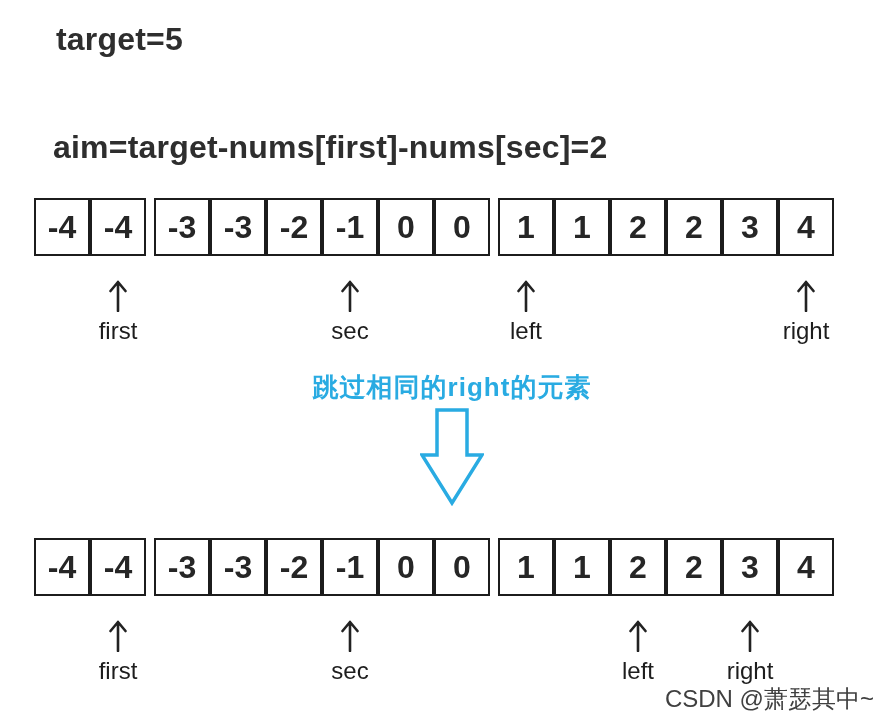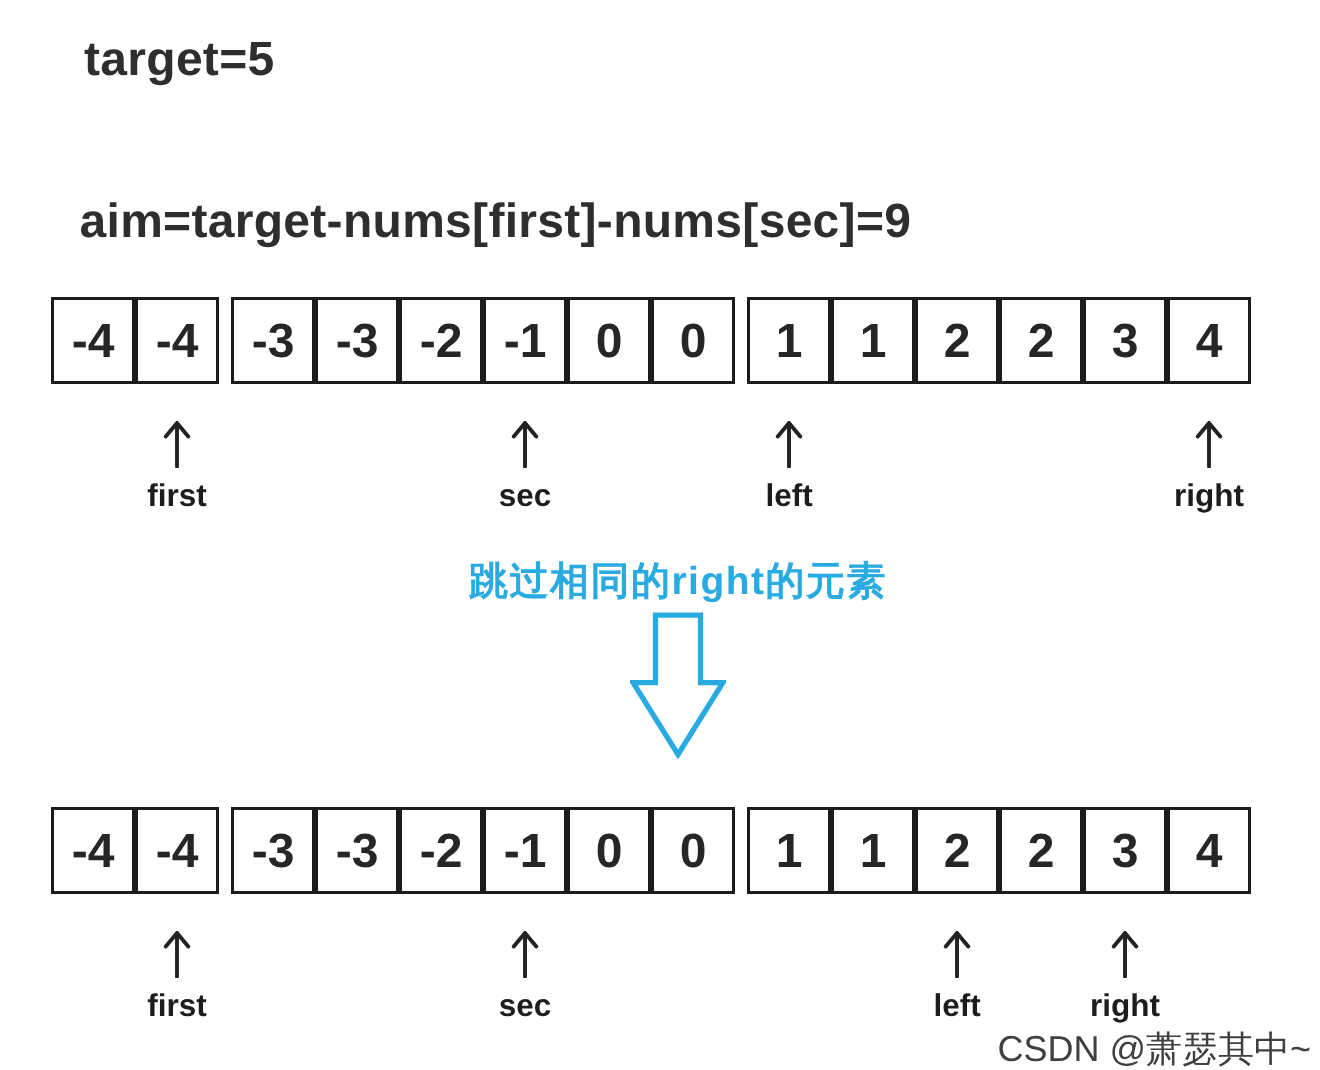--- a/index.html
+++ b/index.html
@@ -62,22 +62,22 @@
     margin-top: 22px;
   }
   .pointer {
     position: absolute;
     top: 0;
     transform: translateX(-50%);
     text-align: center;
     width: 80px;
   }
   .pointer-label {
-    font-size: 21px;
-    font-weight: bold;
+    font-size: 24px;
+    font-weight: normal;
     color: #1d1d1d;
     margin-top: 2px;
     line-height: 1.1;
   }
 
   
   .annotation {
     position: absolute;
     left: 452px;
     top: 370px;
@@ -104,21 +104,21 @@
     color: #404040;
     white-space: nowrap;
   }
 </style>
 </head>
 <body>
 
 <div class="canvas">
 
   <div class="formula l1">target=5</div>
-  <div class="formula l3">aim=target-nums[first]-nums[sec]=9</div>
+  <div class="formula l3">aim=target-nums[first]-nums[sec]=2</div>
 
   <div class="array-block first">
     <div class="array-row">
         <div class="cell">-4</div>
         <div class="cell">-4</div>
         <div class="cell gap">-3</div>
         <div class="cell">-3</div>
         <div class="cell">-2</div>
         <div class="cell">-1</div>
         <div class="cell">0</div>

